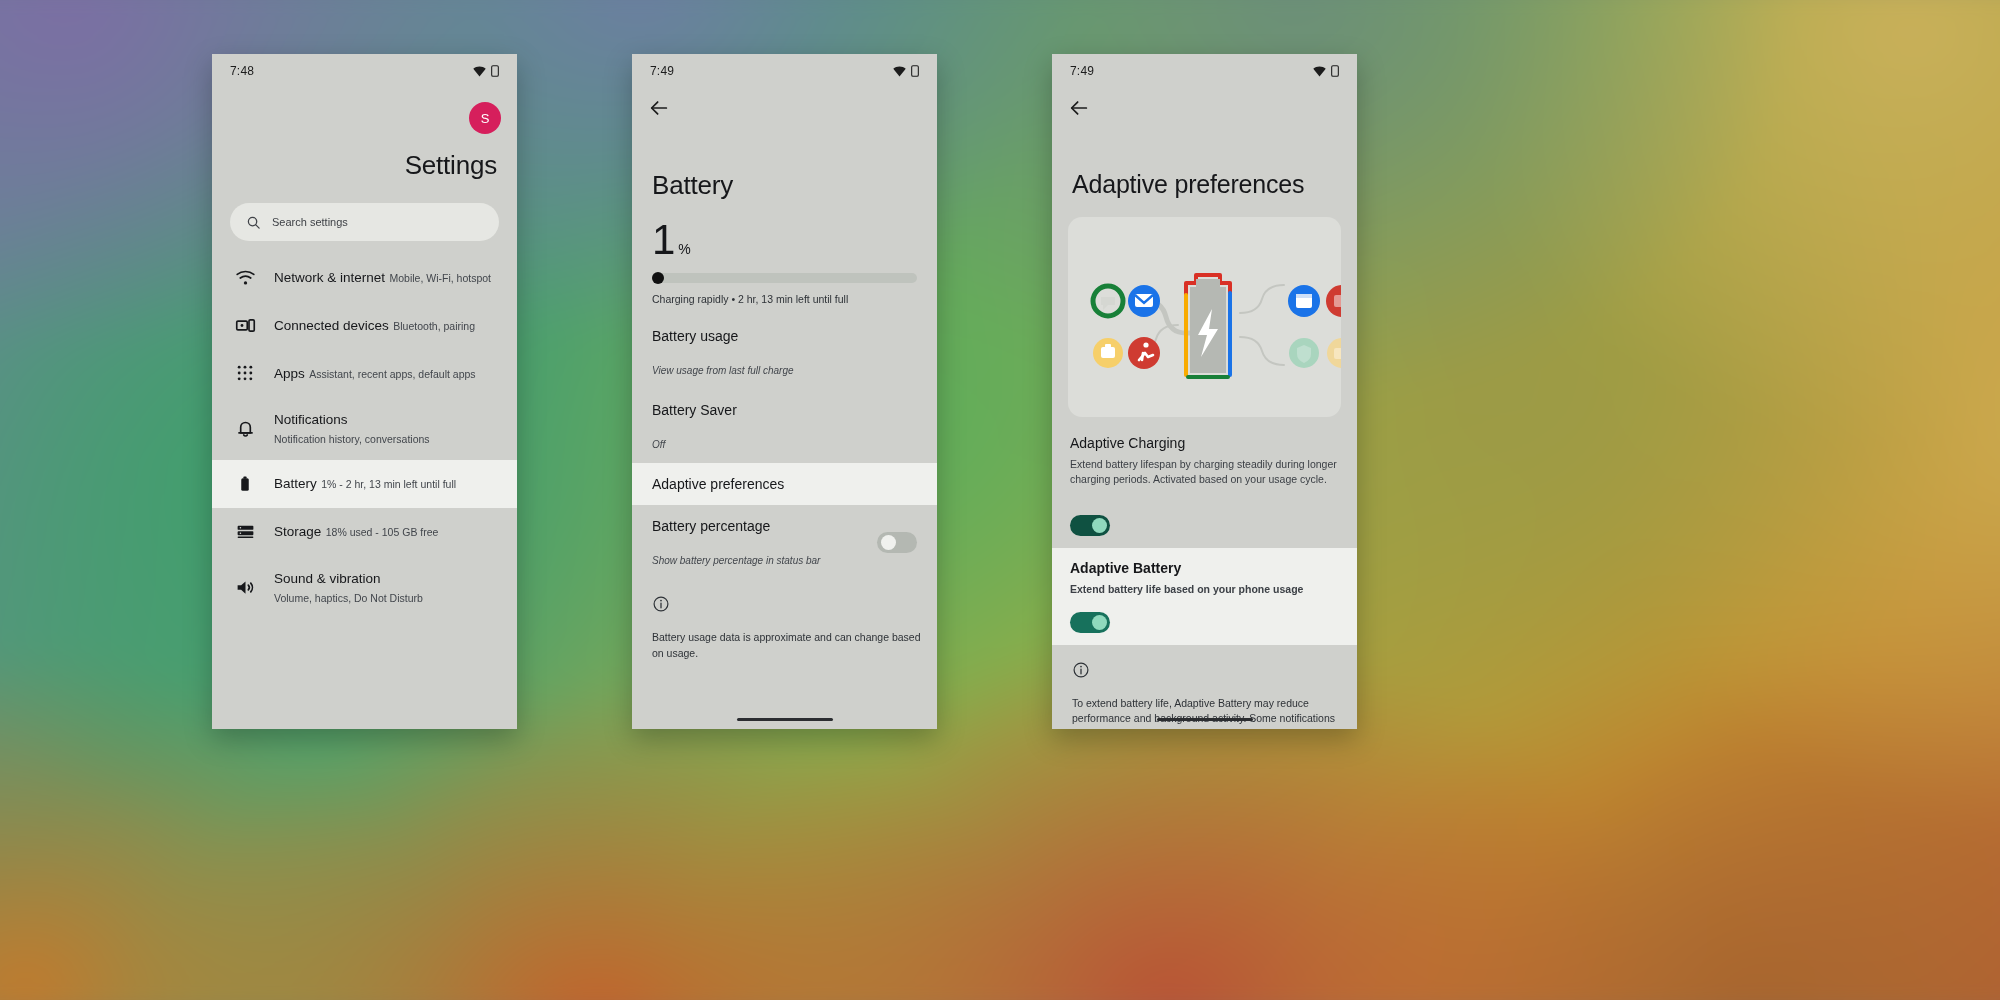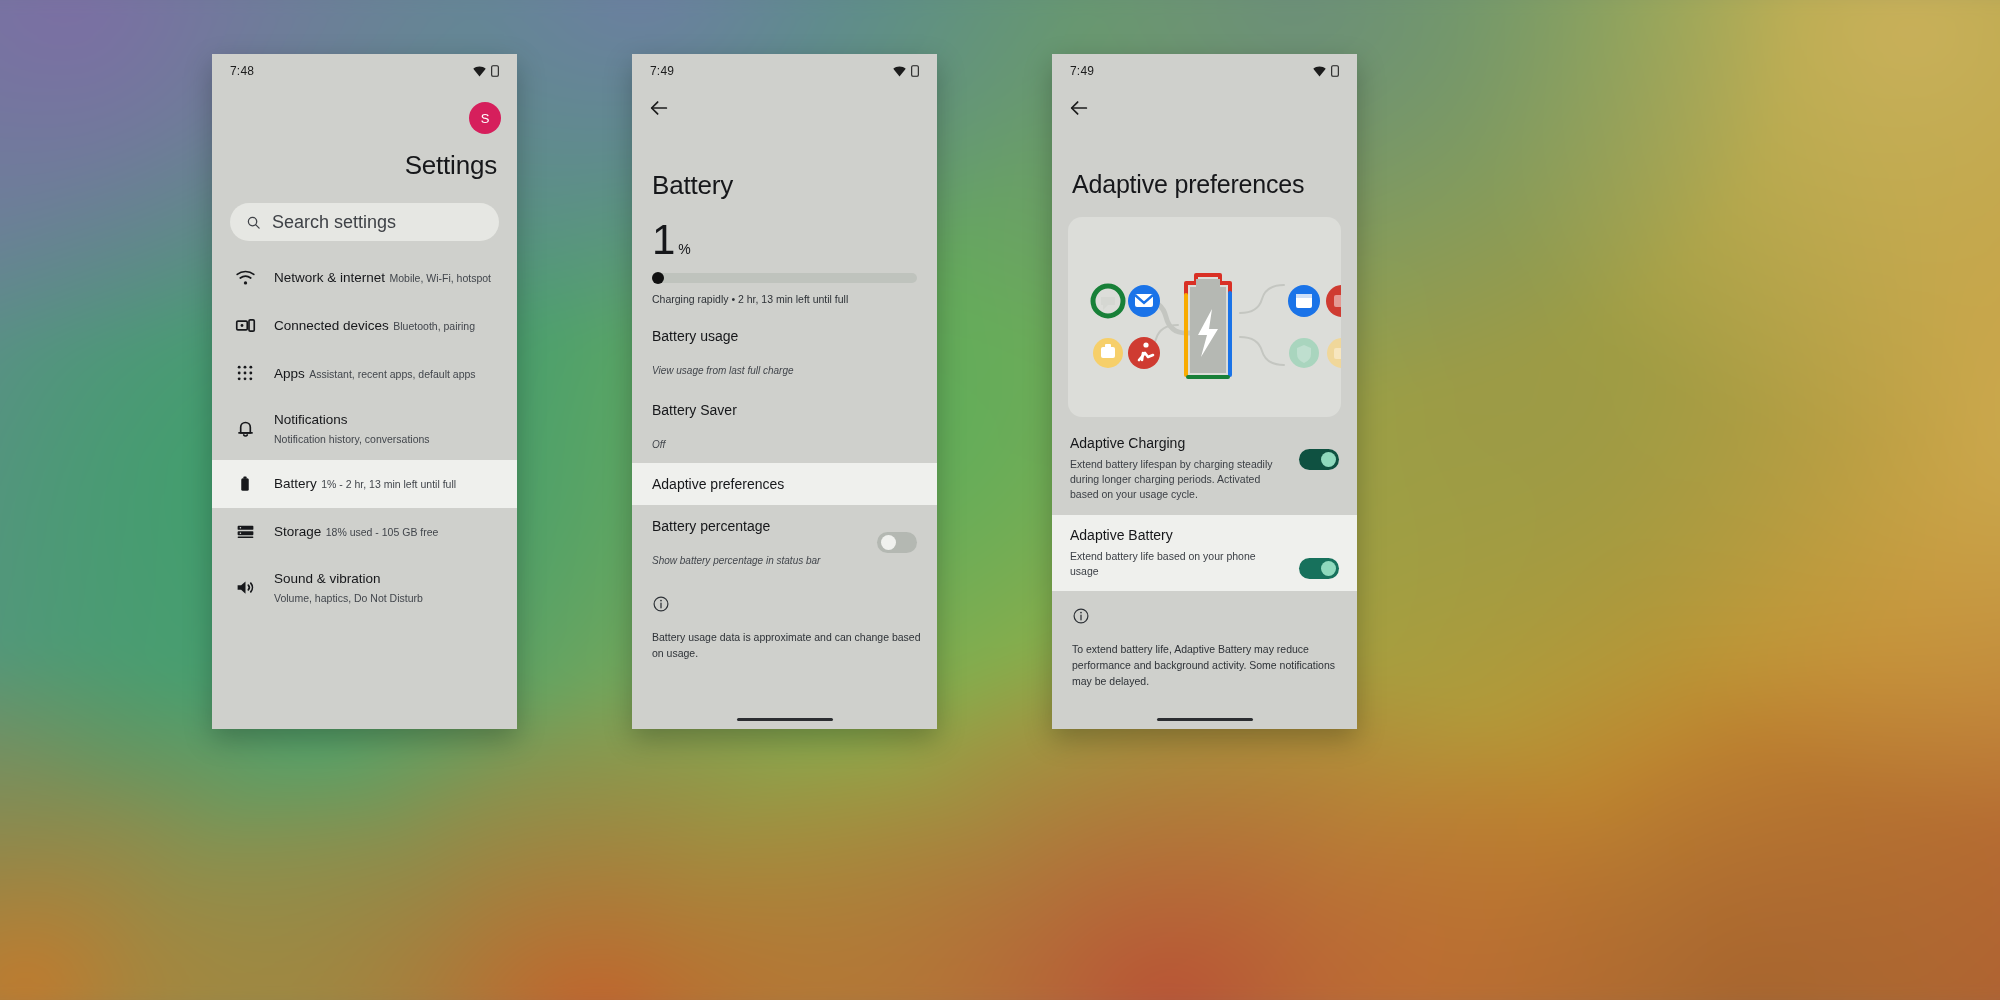--- a/index.html
+++ b/index.html
@@ -74,21 +74,21 @@
 
   
   .search-pill {
     margin: 22px 18px 0 18px;
     height: 38px; border-radius: 19px;
     background: #e6e7e3;
     display: flex; align-items: center; gap: 11px;
     padding: 0 16px;
     cursor: text;
   }
-  .search-pill .ph { font-size: 18px; color: #3f4247; }
+  .search-pill .ph { font-size: 11px; color: #3f4247; }
 
   
   .list { margin-top: 12px; }
   .srow {
     display: flex; align-items: center; gap: 18px;
     padding: 13px 20px 13px 22px;
     cursor: pointer;
   }
   .srow.selected { background: #eff0ed; }
   .srow .ico { width: 22px; height: 22px; flex: none; display: flex; align-items: center; justify-content: center; }
@@ -130,22 +130,22 @@
   .info-block { padding: 16px 12px 0 20px; }
   .info-block .i-icon { width: 18px; height: 18px; color: #2e3237; }
   .info-block .i-text { font-size: 10.5px; color: #2e3237; line-height: 1.5; margin-top: 13px; }
 
   
   .illus {
     margin: 18px 16px 0 16px; height: 200px; border-radius: 14px;
     background: #dcddd9; position: relative; overflow: hidden;
   }
 
-  .adrow { padding: 12px 18px; display: flex; align-items: flex-start; gap: 25px; }
-  .adrow.selected { background: #eff0ed; align-items: flex-end; }
+  .adrow { padding: 12px 18px; display: flex; align-items: flex-start; gap: 14px; flex-direction: column; }
+  .adrow.selected { background: #eff0ed; align-items: flex-start; font-weight: bold; }
   .adrow .txt { flex: 1; min-width: 0; }
   .adrow .t1 { font-size: 14px; color: #16171a; }
   .adrow .t2 { font-size: 10.5px; color: #3c4046; line-height: 1.45; margin-top: 6px; }
   .adrow .toggle { margin-top: 14px; }
   .adrow.selected .toggle { margin-top: 0; }
 
   .home-ind {
     position: absolute; bottom: 8px; left: 50%; transform: translateX(-50%);
     width: 96px; height: 3.5px; border-radius: 2px; background: #2b2d30;
   }

